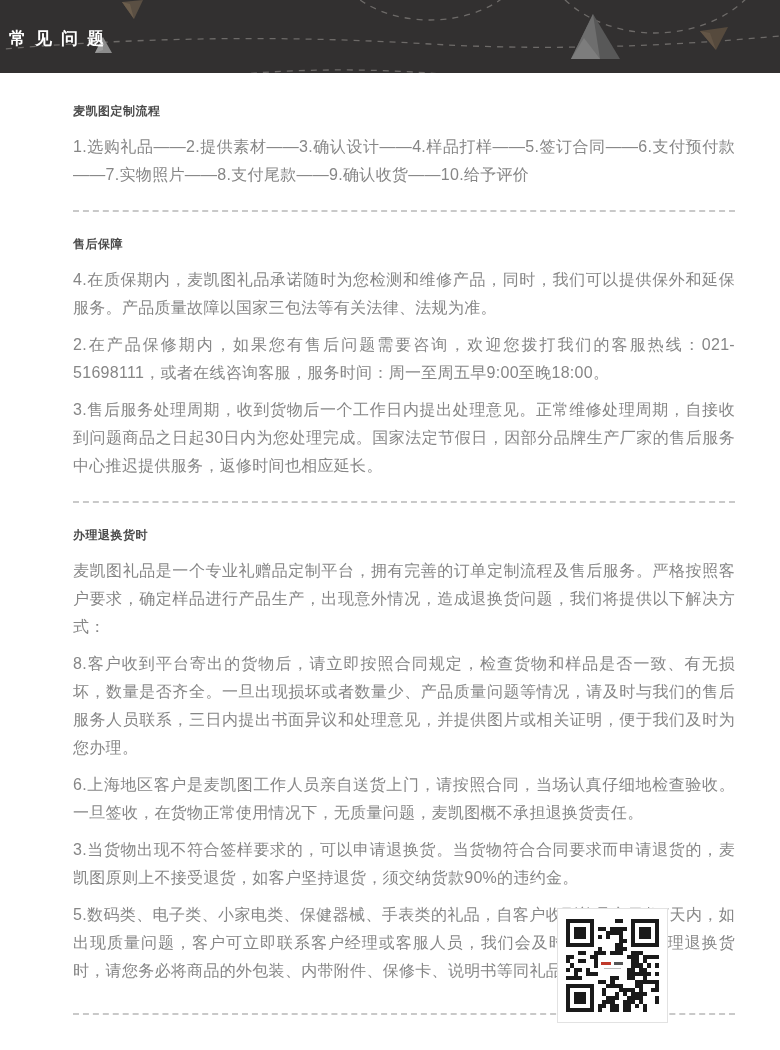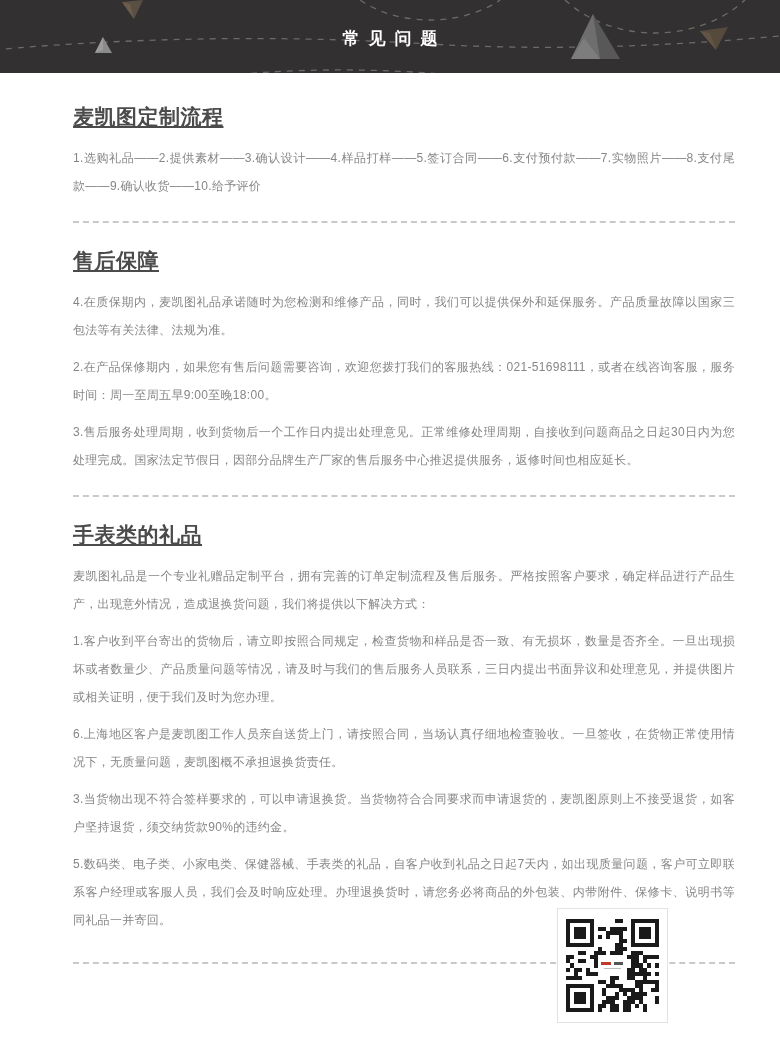--- a/index.html
+++ b/index.html
@@ -10,32 +10,32 @@
     font-family:"Liberation Sans","DejaVu Sans",sans-serif;
     overflow:hidden;
   }
   
   .hero {
     position:relative; width:780px; height:73px;
     background:#323030; overflow:hidden;
   }
   .hero-deco { position:absolute; inset:0; width:100%; height:100%; }
   .hero-title {
-    position:absolute; width:100%; text-align:center; top:27px;
+    position:absolute; width:100%; top:27px;
     color:#ffffff; font-size:17px; font-weight:bold;
     letter-spacing:9px; text-indent:9px;
   }
   
   .content { padding:30px 45px 0 73px; }
   .sec-heading {
-    font-size:21px; font-weight:bold; color:#4b4b4b;
-    margin:0 0 13px 0; letter-spacing:0.5px;text-decoration:underline;
+    font-size:12px; font-weight:bold; color:#4b4b4b;
+    margin:0 0 13px 0; letter-spacing:0.5px;
   }
   .sec-para {
-    font-size:12px; color:#868686; line-height:28px;
+    font-size:16px; color:#868686; line-height:28px;
     margin:0 0 9px 0; text-align:justify; letter-spacing:0.3px;
   }
   .dashed-divider {
     border:0; border-top:2px dashed #c9c9c9;
     margin:21px 0 24px 0;
   }
   .divider-3 { margin-top:28px; margin-bottom:0; }
   
   .footer { position:relative; padding:36px 0 0 113px; }
   
@@ -86,23 +86,23 @@
   <div>
     <h2 class="sec-heading">售后保障</h2>
     <p class="sec-para">4.在质保期内，麦凯图礼品承诺随时为您检测和维修产品，同时，我们可以提供保外和延保服务。产品质量故障以国家三包法等有关法律、法规为准。</p>
     <p class="sec-para">2.在产品保修期内，如果您有售后问题需要咨询，欢迎您拨打我们的客服热线：021-51698111，或者在线咨询客服，服务时间：周一至周五早9:00至晚18:00。</p>
     <p class="sec-para">3.售后服务处理周期，收到货物后一个工作日内提出处理意见。正常维修处理周期，自接收到问题商品之日起30日内为您处理完成。国家法定节假日，因部分品牌生产厂家的售后服务中心推迟提供服务，返修时间也相应延长。</p>
   </div>
 
   <hr class="dashed-divider">
 
   <div>
-    <h2 class="sec-heading">手表类的礼品</h2>
+    <h2 class="sec-heading">办理退换货时</h2>
     <p class="sec-para">麦凯图礼品是一个专业礼赠品定制平台，拥有完善的订单定制流程及售后服务。严格按照客户要求，确定样品进行产品生产，出现意外情况，造成退换货问题，我们将提供以下解决方式：</p>
-    <p class="sec-para">1.客户收到平台寄出的货物后，请立即按照合同规定，检查货物和样品是否一致、有无损坏，数量是否齐全。一旦出现损坏或者数量少、产品质量问题等情况，请及时与我们的售后服务人员联系，三日内提出书面异议和处理意见，并提供图片或相关证明，便于我们及时为您办理。</p>
+    <p class="sec-para">8.客户收到平台寄出的货物后，请立即按照合同规定，检查货物和样品是否一致、有无损坏，数量是否齐全。一旦出现损坏或者数量少、产品质量问题等情况，请及时与我们的售后服务人员联系，三日内提出书面异议和处理意见，并提供图片或相关证明，便于我们及时为您办理。</p>
     <p class="sec-para">6.上海地区客户是麦凯图工作人员亲自送货上门，请按照合同，当场认真仔细地检查验收。一旦签收，在货物正常使用情况下，无质量问题，麦凯图概不承担退换货责任。</p>
     <p class="sec-para">3.当货物出现不符合签样要求的，可以申请退换货。当货物符合合同要求而申请退货的，麦凯图原则上不接受退货，如客户坚持退货，须交纳货款90%的违约金。</p>
     <p class="sec-para">5.数码类、电子类、小家电类、保健器械、手表类的礼品，自客户收到礼品之日起7天内，如出现质量问题，客户可立即联系客户经理或客服人员，我们会及时响应处理。办理退换货时，请您务必将商品的外包装、内带附件、保修卡、说明书等同礼品一并寄回。</p>
   </div>
 
   <hr class="dashed-divider divider-3">
 </div>
 
 <div class="footer">
   

